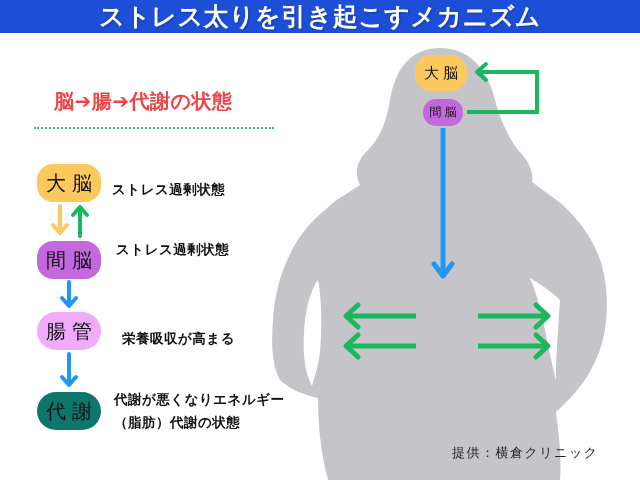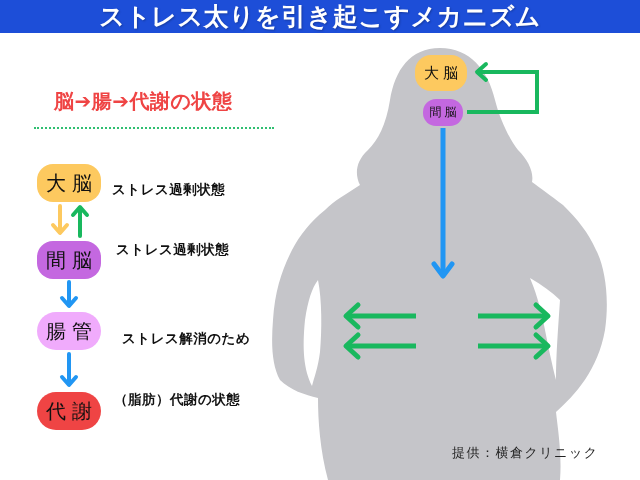--- a/index.html
+++ b/index.html
@@ -130,31 +130,32 @@
 <div class="title-bar">
   <span class="title">ストレス太りを引き起こすメカニズム</span>
 </div>
 
 <div class="section-heading">脳➔腸➔代謝の状態</div>
 <div class="dotted-rule"></div>
 
 <div class="pill left p1" style="background:#fdc95f">大脳</div>
 <div class="pill left p2" style="background:#c468e0">間脳</div>
 <div class="pill left p3" style="background:#f0abfc">腸管</div>
-<div class="pill left p4" style="background:#ef4444">代謝</div>
+<div class="pill left p4" style="background:#0f766e">代謝</div>
 
 <div class="desc" style="left:112px; top:178px;">
   <div>ストレス過剰状態</div>
 </div>
 <div class="desc" style="left:116px; top:238px;">
   <div>ストレス過剰状態</div>
 </div>
 <div class="desc" style="left:122px; top:327px;">
-  <div>ストレス解消のため</div>
+  <div>栄養吸収が高まる</div>
 </div>
 <div class="desc" style="left:114px; top:388px;">
+  <div>代謝が悪くなりエネルギー</div>
   <div>（脂肪）代謝の状態</div>
 </div>
 
 <div class="pill top1" style="background:#fdc95f">大脳</div>
 <div class="pill top2" style="background:#c468e0">間脳</div>
 
 <div class="credit">提供：横倉クリニック</div>
 
 </body></html>

